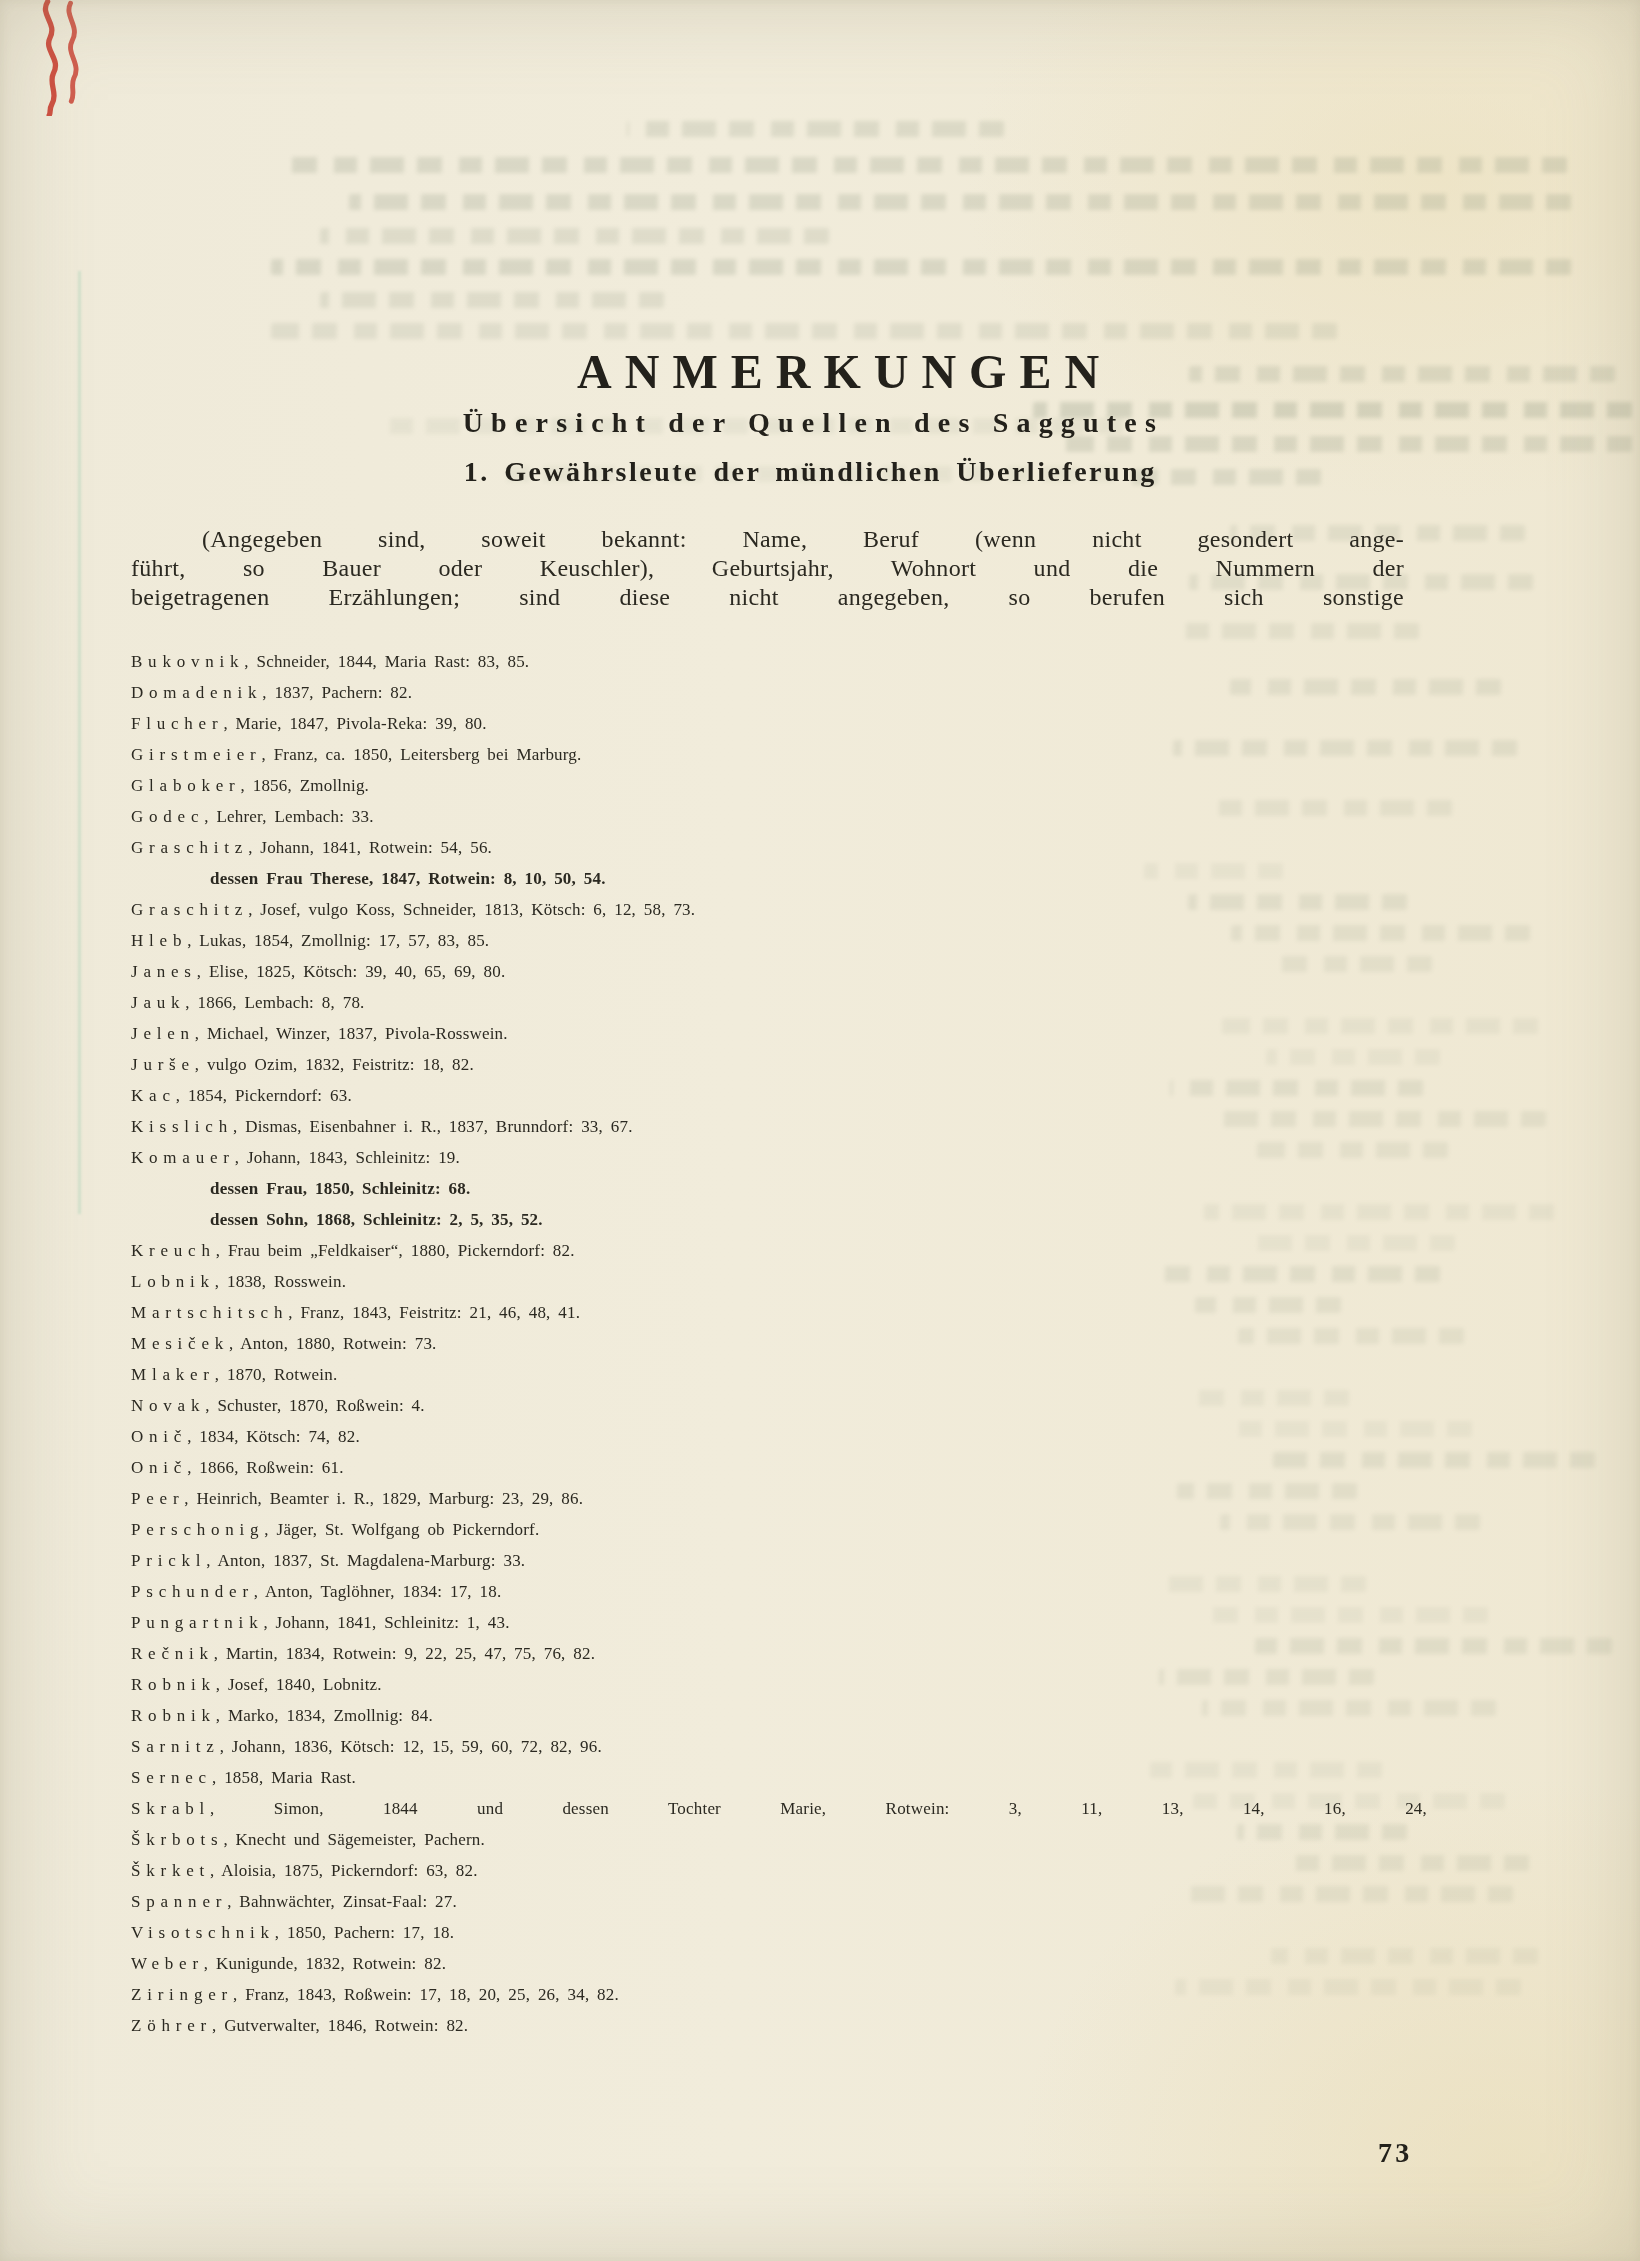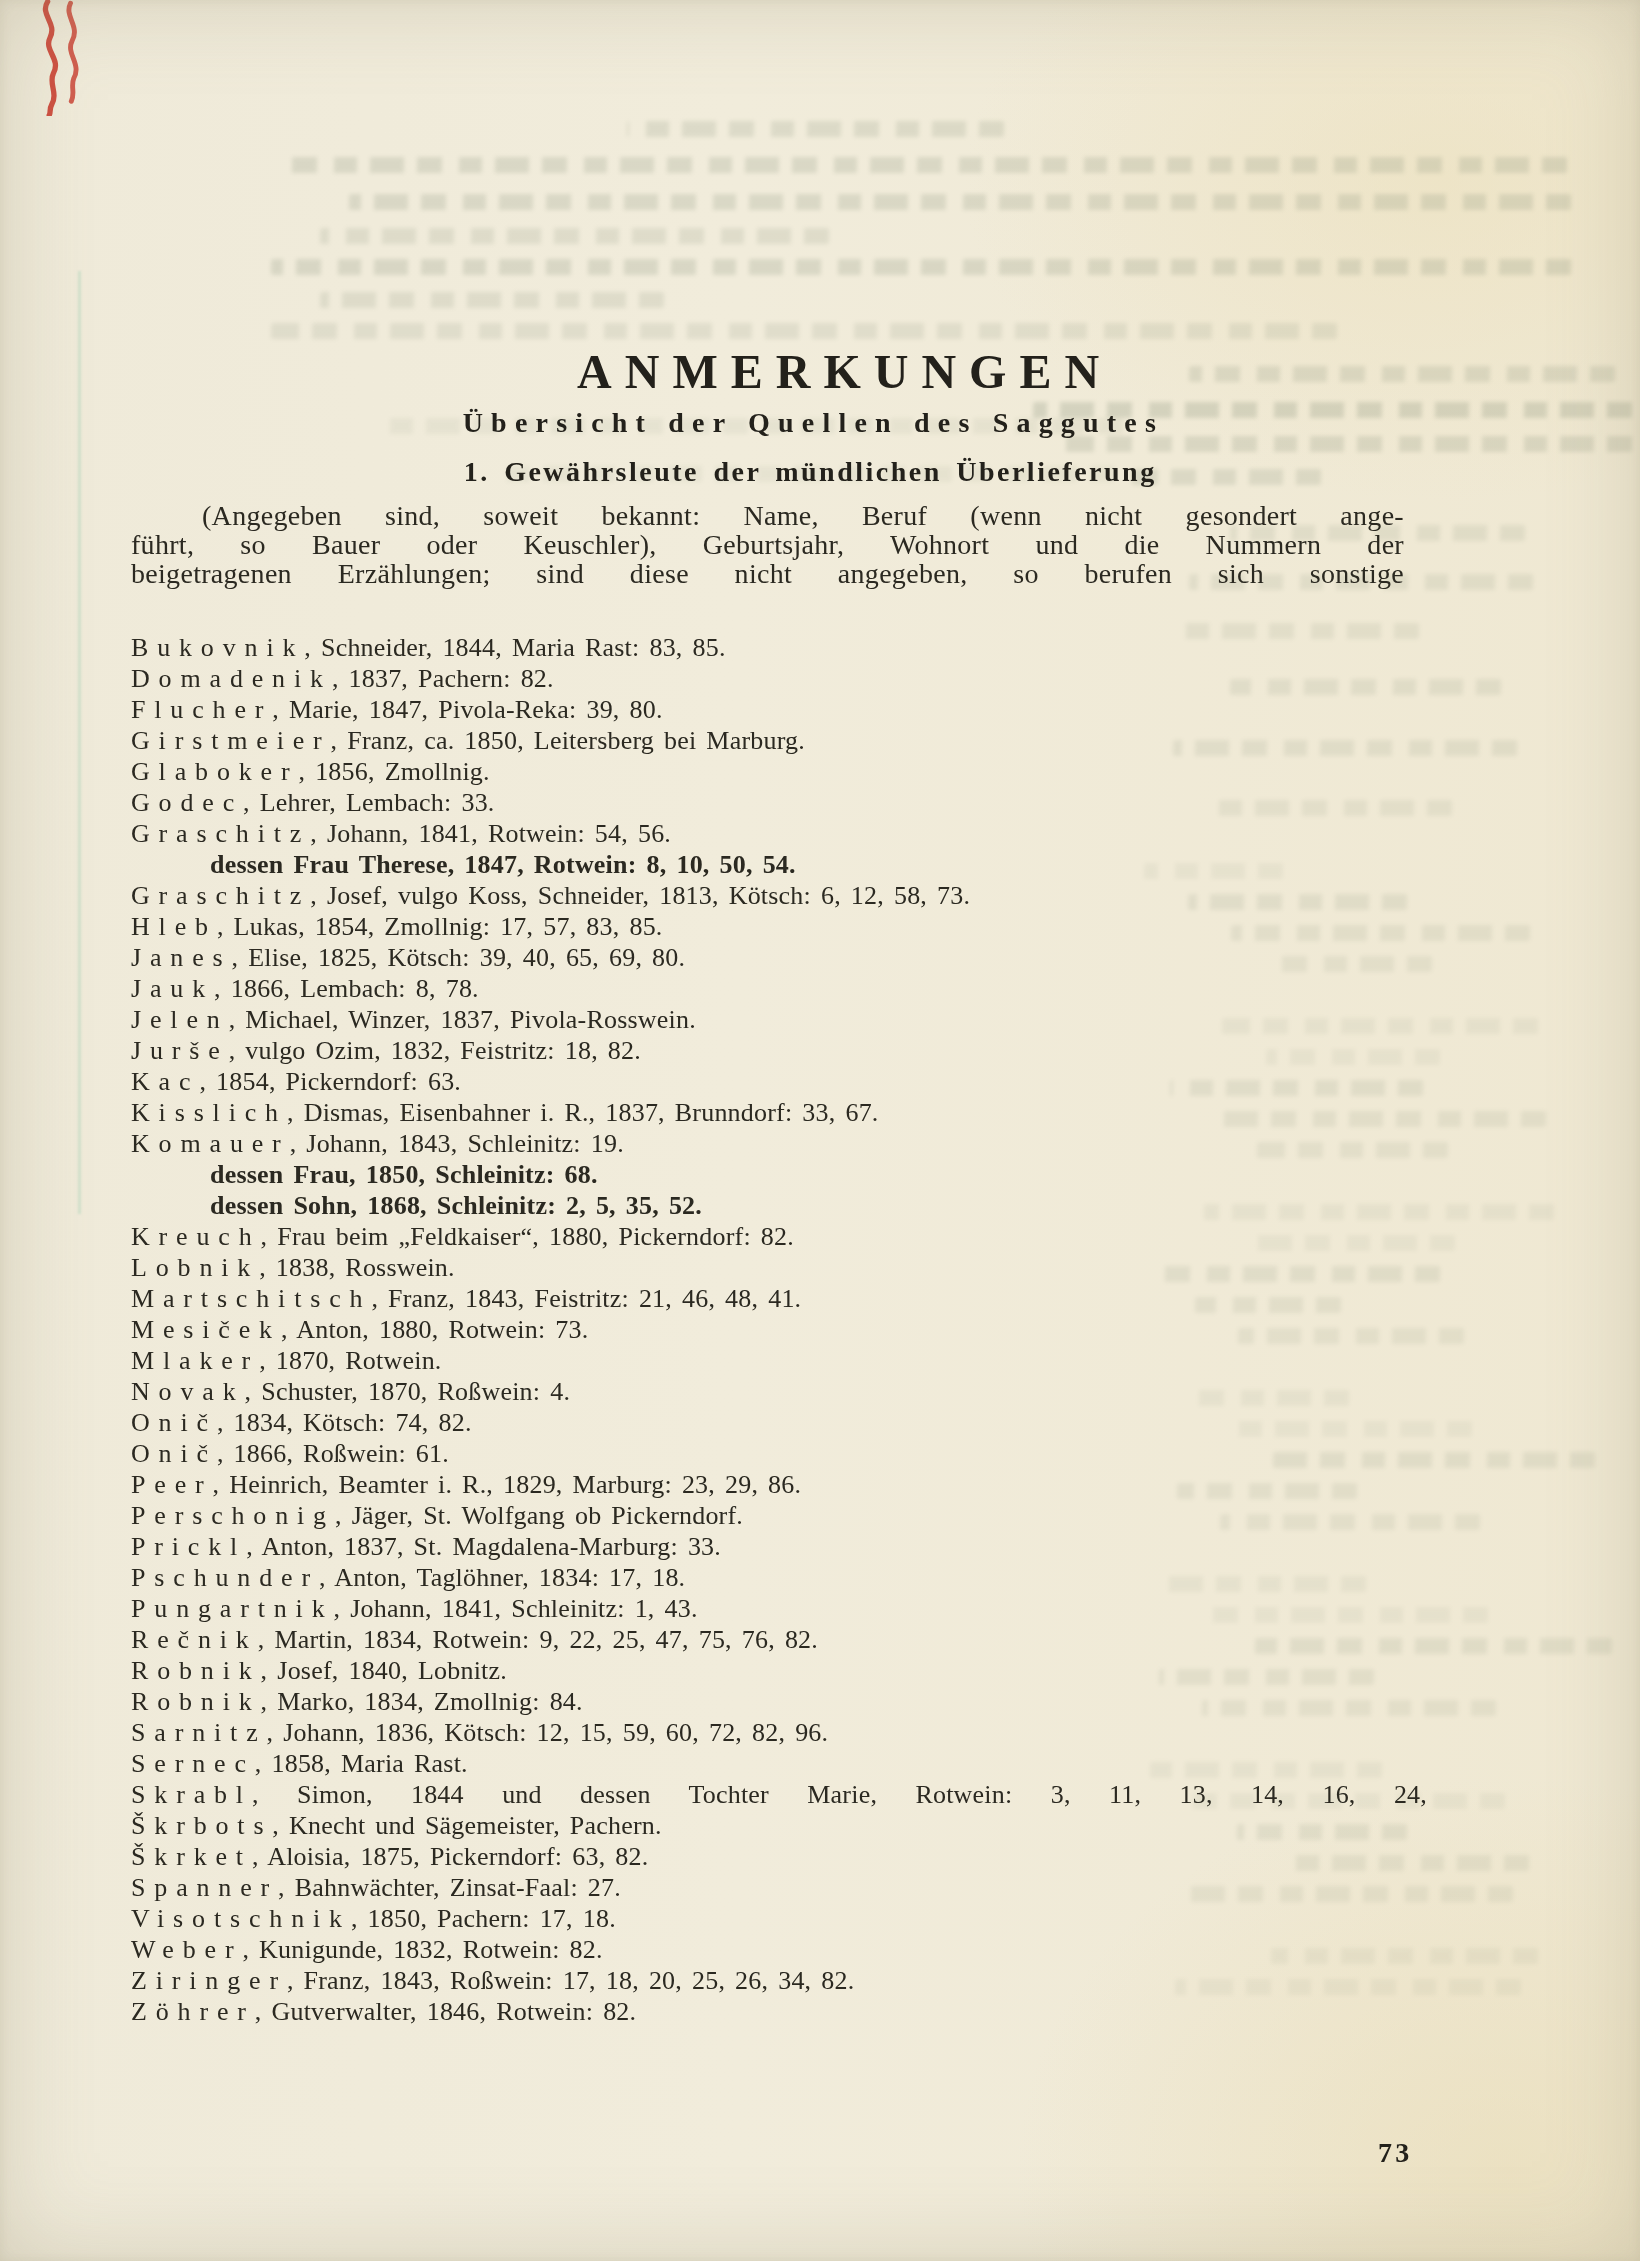--- a/index.html
+++ b/index.html
@@ -13,26 +13,26 @@
       #f0ebd9;
   }
   .page::after{
     content:'';position:absolute;inset:0;pointer-events:none;
     box-shadow:inset 0 0 90px rgba(150,140,110,0.30), inset 0 0 11.5px rgba(150,140,110,0.16);
   }
   .heading{position:absolute;left:0;width:1640px;text-align:center;font-weight:bold;white-space:nowrap;color:#23211b;}
   .h1{top:344px;font-size:48px;letter-spacing:13px;transform:translateX(24.6px);}
   .h2{top:407px;font-size:28px;letter-spacing:8.2px;transform:translateX(-6.6px);}
   .h3{top:456px;font-size:28px;letter-spacing:2.5px;word-spacing:4.9px;transform:translateX(-9.8px);}
-  .intro{position:absolute;left:131px;top:501px;width:1273px;font-size:28px;line-height:29px;
+  .intro{position:absolute;left:131px;top:525px;width:1273px;font-size:24px;line-height:29px;
          letter-spacing:0.3px;word-spacing:4.1px;}
   .jl{text-align:justify;text-align-last:justify;}
   .jl:first-child{text-indent:71px;}
   .jl-last{text-align-last:left;word-spacing:18px;}
-  .entries{position:absolute;left:131px;top:632px;width:1320px;font-size:26px;line-height:31px;
+  .entries{position:absolute;left:131px;top:646px;width:1320px;font-size:17px;line-height:31px;
            letter-spacing:0.2px;word-spacing:3.3px;}
   .entry{white-space:nowrap;}
   .entry.indent{padding-left:79px;font-weight:bold;}
   .sp{letter-spacing:0.34em;}
   .just{white-space:normal;width:1296px;text-align:justify;text-align-last:justify;}
   .cont2{padding-left:79px;white-space:nowrap;}
   .pagenum{position:absolute;left:1378px;top:2137px;font-size:28px;font-weight:bold;letter-spacing:3.3px;color:#23211b;}
   .bleed{
     position:absolute;height:15.6px;border-radius:2.5px;filter:blur(1.9px);transform:scaleX(-1) skewX(1deg);
     background:repeating-linear-gradient(90deg,

